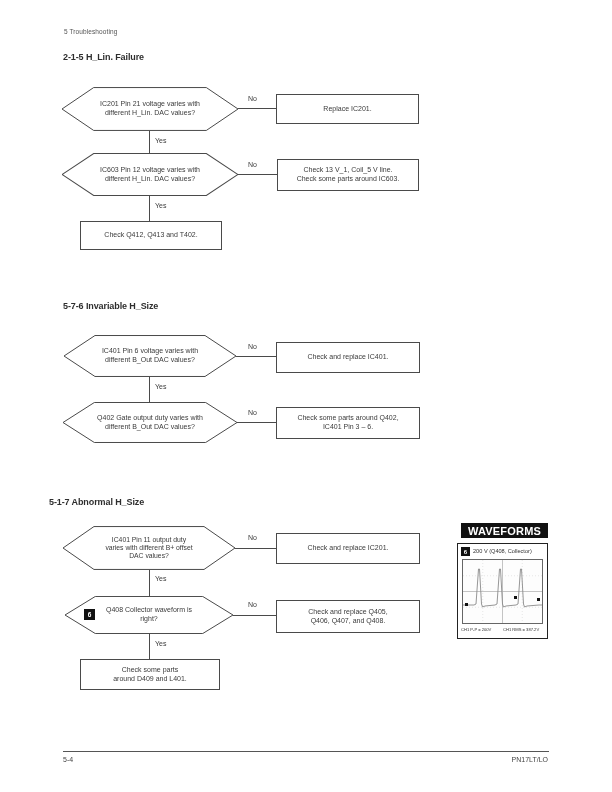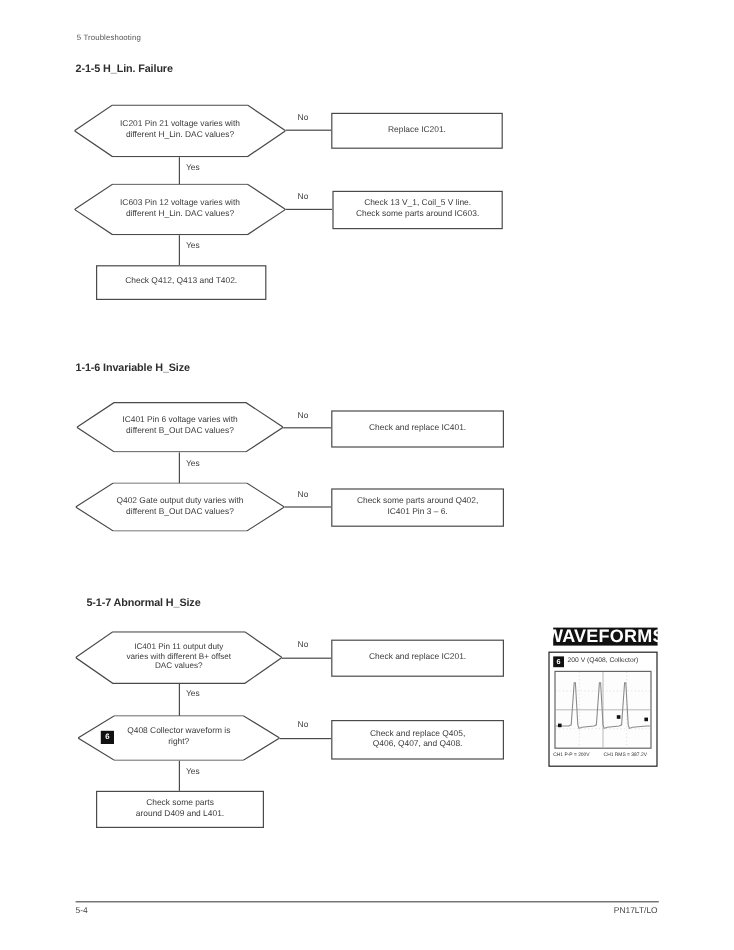--- a/index.html
+++ b/index.html
@@ -23,21 +23,21 @@
     font-size:7px;line-height:8.6px;white-space:pre-line;color:#3a3a3a;
   }
   .hline{position:absolute;height:1px;background:#4a4a4a;}
   .vline{position:absolute;width:1px;background:#4a4a4a;}
   .lbl{position:absolute;font-size:7px;color:#3a3a3a;}
   .badge{
     position:absolute;background:#111;color:#fff;display:flex;align-items:center;
     justify-content:center;font-weight:bold;
   }
   .wf-header{
-    position:absolute;background:#111;color:#fff;font-weight:bold;font-size:15px;
+    position:absolute;background:#111;color:#fff;font-weight:bold;font-size:11px;
     display:flex;align-items:center;justify-content:center;letter-spacing:0.2px;
   }
   .wf-panel{position:absolute;border:1.5px solid #222;background:#fff;}
   .wf-caption{position:absolute;font-size:5.6px;color:#333;white-space:nowrap;}
   .wf-scope{position:absolute;border:1px solid #666;background:#fdfdfd;}
   .wf-foot{position:absolute;font-size:5px;color:#333;white-space:nowrap;transform:scale(0.82);transform-origin:left top;}
   .watermark{
     position:absolute;font-size:32px;letter-spacing:8px;color:rgba(190,184,182,0.45);
     font-family:"Liberation Sans","DejaVu Sans",sans-serif;white-space:nowrap;pointer-events:none;
   }
@@ -76,21 +76,21 @@
   </div>
   <div class="hline" style="left:238px;top:174px;width:39px;"></div>
   <div class="lbl" style="left:248px;top:161px;">No</div>
   <div class="fbox" style="left:277px;top:159px;width:140px;height:30px;">Check 13 V_1, Coil_5 V line.
 Check some parts around IC603.</div>
 
   <div class="vline" style="left:149px;top:196px;height:25px;"></div>
   <div class="lbl" style="left:155px;top:202px;">Yes</div>
   <div class="fbox" style="left:80px;top:221px;width:140px;height:27px;">Check Q412, Q413 and T402.</div>
 
-  <div class="abs sec-title" style="left:63px;top:301px;">1-1-6 Invariable H_Size</div>
+  <div class="abs sec-title" style="left:63px;top:301px;">5-7-6 Invariable H_Size</div>
 
   <div class="hex" style="left:64px;top:335px;width:172px;height:42px;">
     <svg viewBox="0 0 100 40" preserveAspectRatio="none">
       <polygon points="0,20 18,0.5 82,0.5 100,20 82,39.5 18,39.5" fill="#fff" stroke="#4a4a4a" stroke-width="1" vector-effect="non-scaling-stroke"></polygon>
     </svg>
     <div class="txt">IC401 Pin 6 voltage varies with
 different B_Out DAC values?</div>
   </div>
   <div class="hline" style="left:236px;top:356px;width:40px;"></div>
   <div class="lbl" style="left:248px;top:343px;">No</div>
@@ -105,21 +105,21 @@
     </svg>
     <div class="txt">Q402 Gate output duty varies with
 different B_Out DAC values?</div>
   </div>
   <div class="hline" style="left:237px;top:422px;width:39px;"></div>
   <div class="lbl" style="left:248px;top:409px;">No</div>
   <div class="fbox" style="left:276px;top:407px;width:142px;height:30px;">Check some parts around Q402,
 IC401 Pin 3 – 6.</div>
 
 
-  <div class="abs sec-title" style="left:72px;top:497px;">5-1-7 Abnormal H_Size</div>
+  <div class="abs sec-title" style="left:49px;top:497px;">5-1-7 Abnormal H_Size</div>
 
   <div class="hex" style="left:63px;top:526px;width:172px;height:44px;">
     <svg viewBox="0 0 100 40" preserveAspectRatio="none">
       <polygon points="0,20 18,0.5 82,0.5 100,20 82,39.5 18,39.5" fill="#fff" stroke="#4a4a4a" stroke-width="1" vector-effect="non-scaling-stroke"></polygon>
     </svg>
     <div class="txt" style="font-size:6.8px;line-height:8.2px;">IC401 Pin 11 output duty
 varies with different B+ offset
 DAC values?</div>
   </div>
   <div class="hline" style="left:235px;top:548px;width:41px;"></div>

